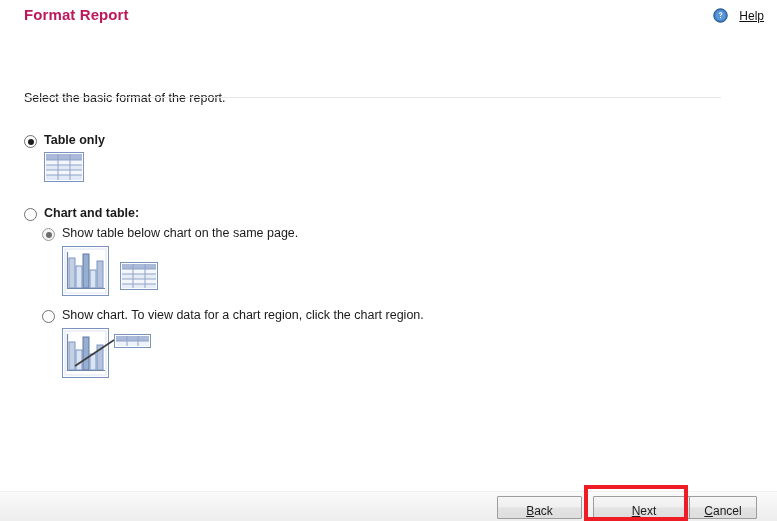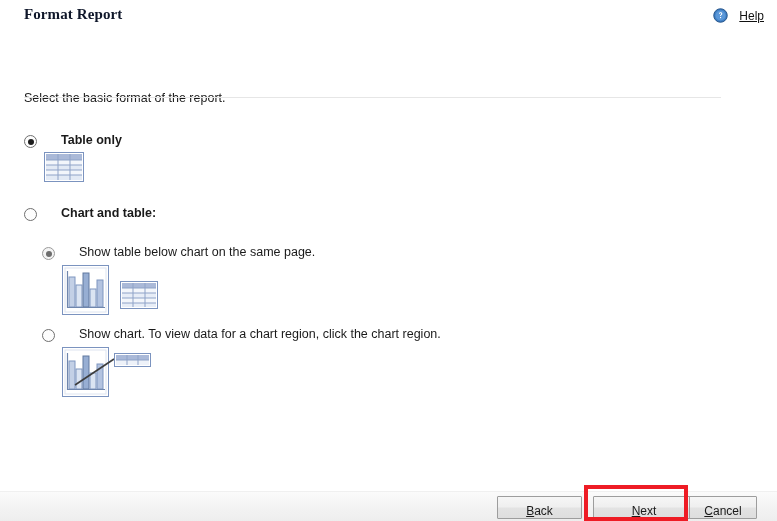--- a/index.html
+++ b/index.html
@@ -72,21 +72,21 @@
   .options {
     position: absolute;
     left: 24px;
     top: 133px;
     width: 700px;
   }
 
   .opt-row {
     display: flex;
     align-items: flex-start;
-    gap: 24px;
+    gap: 7px;
   }
 
   
   .radio {
     width: 13px;
     height: 13px;
     border-radius: 50%;
     border: 1px solid #6f6f6f;
     background: #fdfdfd;
     box-sizing: border-box;
@@ -169,21 +169,21 @@
     width: 104px;
     height: 36px;
     border: 4px solid #ee1c25;
     box-sizing: border-box;
     pointer-events: none;
   }
 </style>
 </head>
 <body>
 
-<div class="page-title" style="color: #0f172a; font-family: Liberation Serif, serif;">Format Report</div>
+<div class="page-title" style="color: #be185d;">Format Report</div>
 
 <div class="help-link">
   <svg class="help-icon" viewBox="0 0 16 16">
     <circle cx="8" cy="8" r="7.2" fill="#3f7fc4" stroke="#1f4f86" stroke-width="1"></circle>
     <circle cx="8" cy="8" r="5.4" fill="#5a97d8"></circle>
     <path d="M6.3 6.2c0-1 0.8-1.7 1.8-1.7 1 0 1.8 0.6 1.8 1.5 0 1.2-1.4 1.3-1.4 2.4h-1.1c0-1.5 1.4-1.5 1.4-2.4 0-0.4-0.3-0.6-0.7-0.6-0.4 0-0.7 0.3-0.7 0.8z" fill="#ffffff"></path>
     <rect x="7.45" y="9.6" width="1.2" height="1.2" fill="#ffffff"></rect>
   </svg>
   <span class="help-label">Help</span>
 </div>
@@ -217,21 +217,21 @@
     </svg>
   </div>
 
   <div class="opt-row" style="margin-top:24px;align-items:flex-end;">
     <span class="radio"></span>
     <span class="opt-label bold">Chart and table:</span>
   </div>
 
   <div class="sub-group">
 
-    <div class="opt-row" style="margin-top:24px;">
+    <div class="opt-row" style="margin-top:5px;">
       <span class="radio dim checked"></span>
       <span class="opt-label">Show table below chart on the same page.</span>
     </div>
 
     <div class="icon-area" style="margin-left:20px; margin-top:5px;">
       <svg width="47" height="50" viewBox="0 0 47 50" class="chart-icon">
         <rect x="0.5" y="0.5" width="46" height="49" fill="#ffffff" stroke="#7b93bf" stroke-width="1"></rect>
         <rect x="3" y="3" width="41" height="44" fill="none" stroke="#dde4f0" stroke-width="1"></rect>
 
         <rect x="7" y="12" width="6" height="30" fill="#c3d0e6" stroke="#7f96c0" stroke-width="1"></rect>

